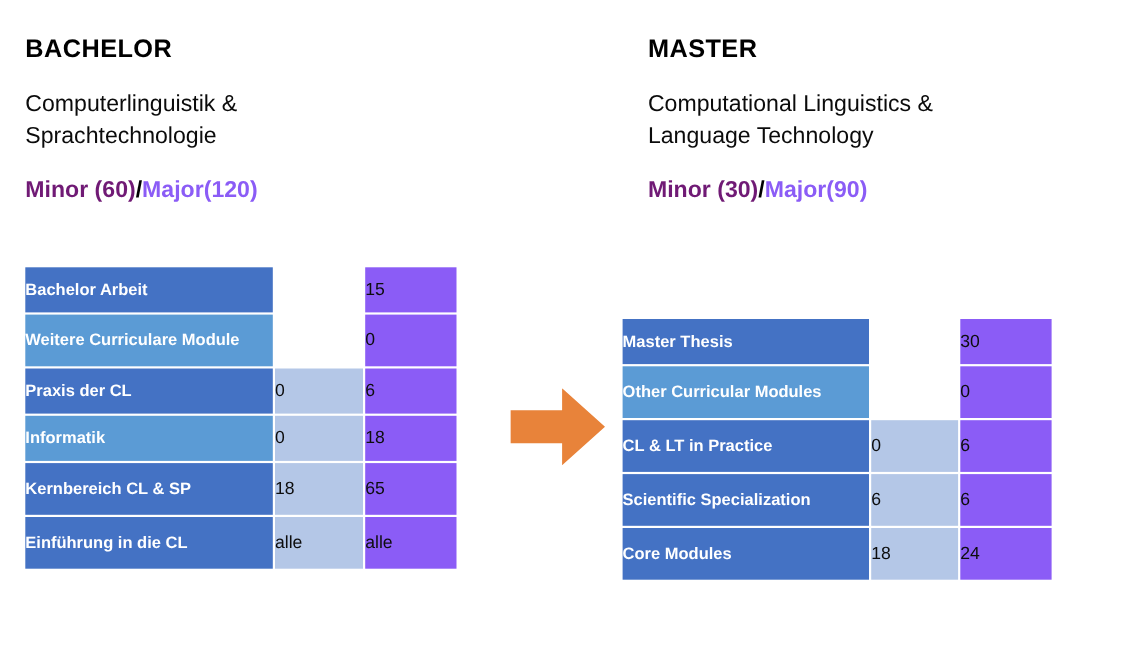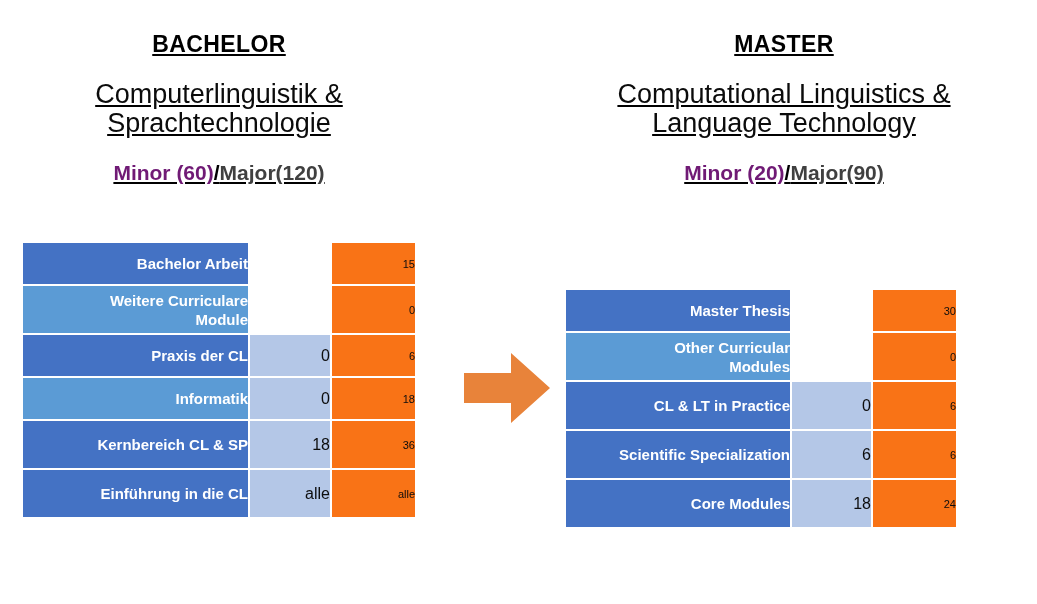--- a/index.html
+++ b/index.html
@@ -11,89 +11,87 @@
     height: 604px;
     background: #ffffff;
     font-family: "Liberation Sans", sans-serif;
     overflow: hidden;
     position: relative;
   }
 
   
   .panel-header {
     position: absolute;
-    text-align: center;
-    text-decoration: underline;
   }
   #bachelor-header { left: 23px;  top: 30px; width: 392px; }
   #master-header   { left: 589px; top: 30px; width: 390px; }
 
   .degree-title {
     font-size: 23px;
     font-weight: 700;
     color: #000000;
     letter-spacing: 0.4px;
     line-height: 28px;
     margin: 0 0 22px 0;
   }
   .program-name {
-    font-size: 27px;
+    font-size: 21px;
     font-weight: 400;
     color: #0b0b0b;
     line-height: 29px;
     margin: 0 0 22px 0;
   }
   .tracks {
     font-size: 21px;
     font-weight: 700;
     line-height: 26px;
     margin: 0;
     white-space: nowrap;
   }
   .tracks .minor { color: #701a75; }
   .tracks .slash { color: #000000; }
-  .tracks .major { color: #404040; }
+  .tracks .major { color: #8b5cf6; }
 
   
   .ects-table {
     position: absolute;
     border-collapse: separate;
     border-spacing: 2px;
     table-layout: fixed;
   }
   #bachelor-table { left: 21px;  top: 241px; }
   #master-table   { left: 564px; top: 288px; }
 
   .ects-table td {
     padding: 0;
     margin: 0;
-    text-align: right;
+    text-align: left;
     vertical-align: middle;
   }
 
   .cell-label {
     color: #ffffff;
     font-size: 15px;
     font-weight: 700;
     line-height: 19px;
     padding: 3px 6px;
   }
   .cell-label.tone-dark  { background: #4472c4; }
-  .cell-label.tone-light { background: #5b9bd5; padding-left: 48px; }
+  .cell-label.tone-light { background: #5b9bd5; }
 
   .cell-minor {
     background: #b4c7e7;
     color: #0d0d0d;
     font-size: 16px;
     font-weight: 400;
   }
   .cell-major {
-    background: #f97316;
+    background: #8b5cf6;
     color: #0d0d0d;
-    font-size: 11px;
+    font-size: 16px;
     font-weight: 400;
   }
   .cell-empty { background: #ffffff; }
 
   
   #bachelor-table .col-label { width: 225px; }
   #bachelor-table .col-minor { width: 80px; }
   #bachelor-table .col-major { width: 83px; }
   
   #master-table .col-label { width: 224px; }
@@ -120,21 +118,21 @@
   <div class="program-name">Computerlinguistik &amp;<br>Sprachtechnologie</div>
   <div class="tracks">
     <span class="minor">Minor (60)</span><span class="slash">/</span><span class="major">Major(120)</span>
   </div>
 </div>
 
 <div class="panel-header" id="master-header">
   <div class="degree-title">MASTER</div>
   <div class="program-name">Computational Linguistics &amp;<br>Language Technology</div>
   <div class="tracks">
-    <span class="minor">Minor (20)</span><span class="slash">/</span><span class="major">Major(90)</span>
+    <span class="minor">Minor (30)</span><span class="slash">/</span><span class="major">Major(90)</span>
   </div>
 </div>
 
 <table class="ects-table" id="bachelor-table">
   <colgroup>
     <col class="col-label">
       <col class="col-minor">
       <col class="col-major">
   </colgroup>
   <tbody>
@@ -154,21 +152,21 @@
         <td class="cell-major">6</td>
       </tr>
       <tr class="row-h1">
         <td class="cell-label tone-light">Informatik</td>
         <td class="cell-minor">0</td>
         <td class="cell-major">18</td>
       </tr>
       <tr class="row-h2">
         <td class="cell-label tone-dark">Kernbereich CL &amp; SP</td>
         <td class="cell-minor">18</td>
-        <td class="cell-major">36</td>
+        <td class="cell-major">65</td>
       </tr>
       <tr class="row-h2">
         <td class="cell-label tone-dark">Einführung in die CL</td>
         <td class="cell-minor">alle</td>
         <td class="cell-major">alle</td>
       </tr>
     </tbody>
 </table>
 
 <svg id="transition-arrow" viewBox="0 0 86 70" aria-hidden="true">

